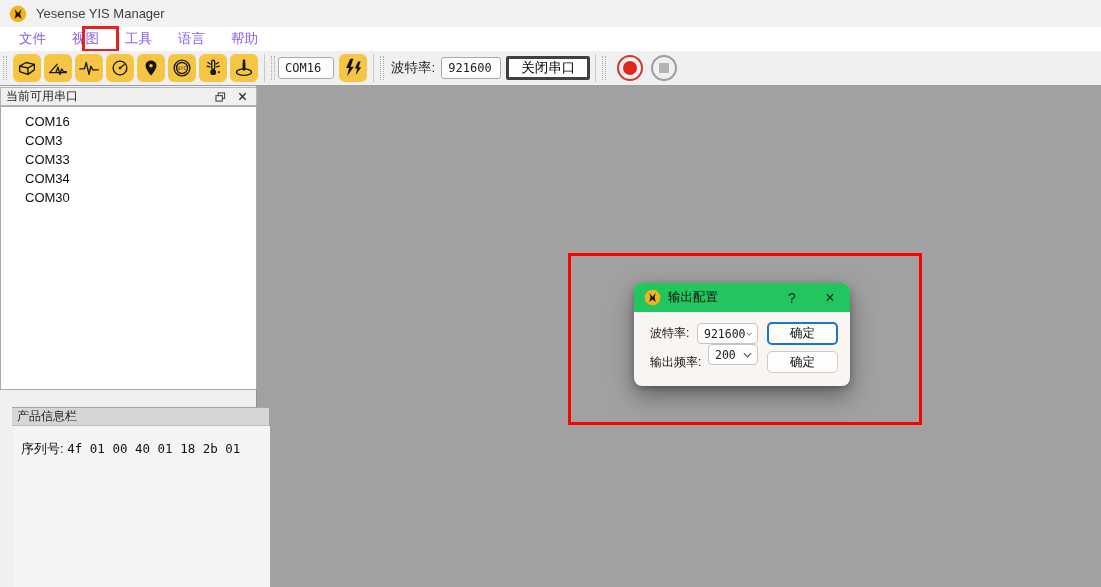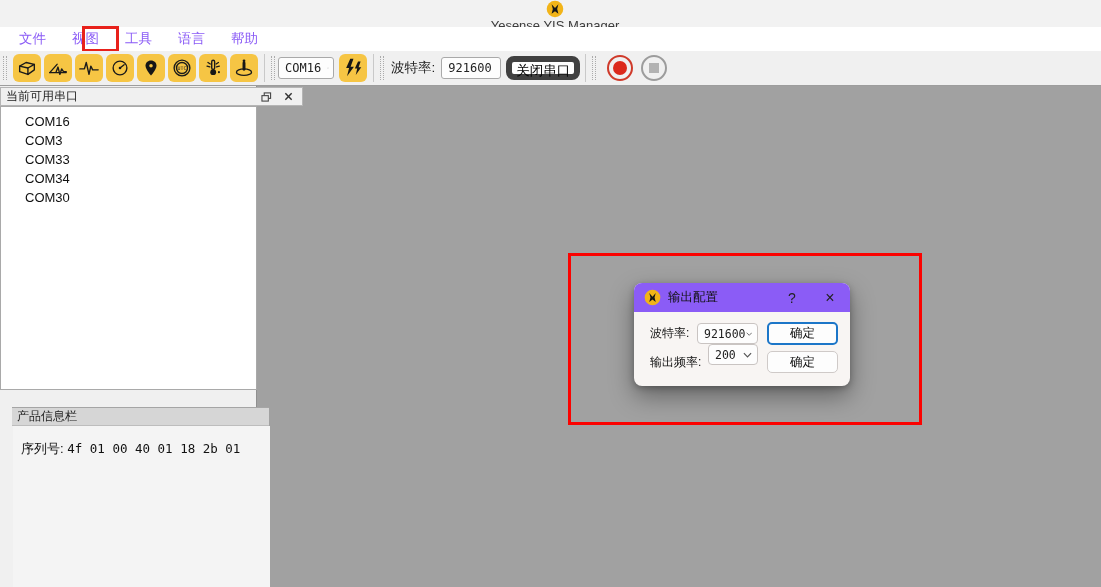--- a/index.html
+++ b/index.html
@@ -10,21 +10,21 @@
     background: #a1a1a1;
     overflow: hidden;
     font-size: 13px;
     color: #222;
   }
   .mono { font-family: "DejaVu Sans Mono", "Liberation Mono", monospace; }
 
   
   #titlebar {
     position: absolute; left:0; top:0; width:1101px; height:27px;
-    background:#f2f2f2; display:flex; align-items:center;flex-direction:column;
+    background:#f2f2f2; display:flex; align-items:center;
   }
   .app-logo { width:18px; height:18px; margin-left:9px; flex:0 0 auto; }
   #titlebar .title { margin-left:9px; font-size:13px; color:#3c3c3c; }
 
   
   #menubar {
     position: absolute; left:0; top:27px; width:1101px; height:24px;
     background:#ffffff; display:flex; align-items:center;
   }
   .menu-item {
@@ -54,40 +54,40 @@
   }
   .tb-icon-btn svg { display:block; }
   .combo {
     height:22px; background:#fdfdfd; border:1px solid #a9a9a9; border-radius:3px;
     display:flex; align-items:center; padding:0 4px 0 6px; cursor:pointer;
   }
   .combo .val { font-size:12px; }
   .combo svg { margin-left:6px; }
   .tb-label { font-size:13.5px; color:#222; margin:0 6px 0 4px; }
   .tb-push {
-    height:24px; padding:0 4px; background:#fdfdfd; border:6px solid #404040;
-    border-radius:8px; font-size:13.5px; font-family:inherit; cursor:pointer;
+    height:24px; padding:0 12px; background:#fdfdfd; border:3px solid #404040;
+    border-radius:2px; font-size:13.5px; font-family:inherit; cursor:pointer;
   }
   .rec-btn {
     width:26px; height:26px; border-radius:50%; background:transparent;
     display:flex; align-items:center; justify-content:center;
     margin-left:8px; cursor:pointer; border:2px solid;
   }
   #record-button { border-color:#cf3a2a; }
   #record-button .dot { width:14px; height:14px; border-radius:50%; background:#dc291c; }
   #stop-button { border-color:#9c9c9c; }
   #stop-button .sq { width:10px; height:10px; background:#b2b2b2; }
 
   
   #dock {
     position:absolute; left:0; top:86px; width:257px; height:501px;
     background:#f0f0f0; border-right:1px solid #8f8f8f;
   }
   #dock-header {
-    position:absolute; left:0; top:1px; width:303px; height:19px;
+    position:absolute; left:0; top:1px; width:257px; height:19px;
     background:#f0f0f0; border:1px solid #b5b5b5;
     display:flex; align-items:center;
   }
   #dock-header .cap { font-size:12px; color:#222; margin-left:5px; flex:1; }
   .dock-hbtn { width:16px; height:15px; display:flex; align-items:center; justify-content:center;
     margin-right:6px; cursor:pointer; color:#444; }
   #port-list {
     position:absolute; left:0; top:20px; width:257px; height:284px;
     background:#ffffff; border:1px solid #a9a9a9; overflow:hidden;
   }
@@ -113,21 +113,21 @@
     border:3px solid #fb0200; pointer-events:none; z-index:5;
   }
   #dialog {
     position:absolute; left:634px; top:283px; width:216px; height:103px;
     border-radius:8px; z-index:6;
     box-shadow:0 10px 24px rgba(0,0,0,.38), 0 2px 6px rgba(0,0,0,.25);
     background:#f8f5f3;
   }
   #dialog-titlebar {
     position:absolute; left:0; top:0; width:216px; height:29px;
-    background:#8b5cf6; border-radius:8px 8px 0 0;
+    background:#22c55e; border-radius:8px 8px 0 0;
     display:flex; align-items:center;
   }
   #dialog-titlebar .dlg-logo { width:17px; height:17px; margin-left:10px; }
   #dialog-titlebar .dlg-title { margin-left:7px; font-size:12.5px; color:#111; flex:1; }
   .dlg-sysbtn {
     width:24px; height:22px; display:flex; align-items:center; justify-content:center;
     font-size:14px; color:#222; cursor:pointer; border-radius:4px;
   }
   #dialog-close { margin-right:8px; font-size:16px; }
   #dialog-help { margin-right:14px; }

